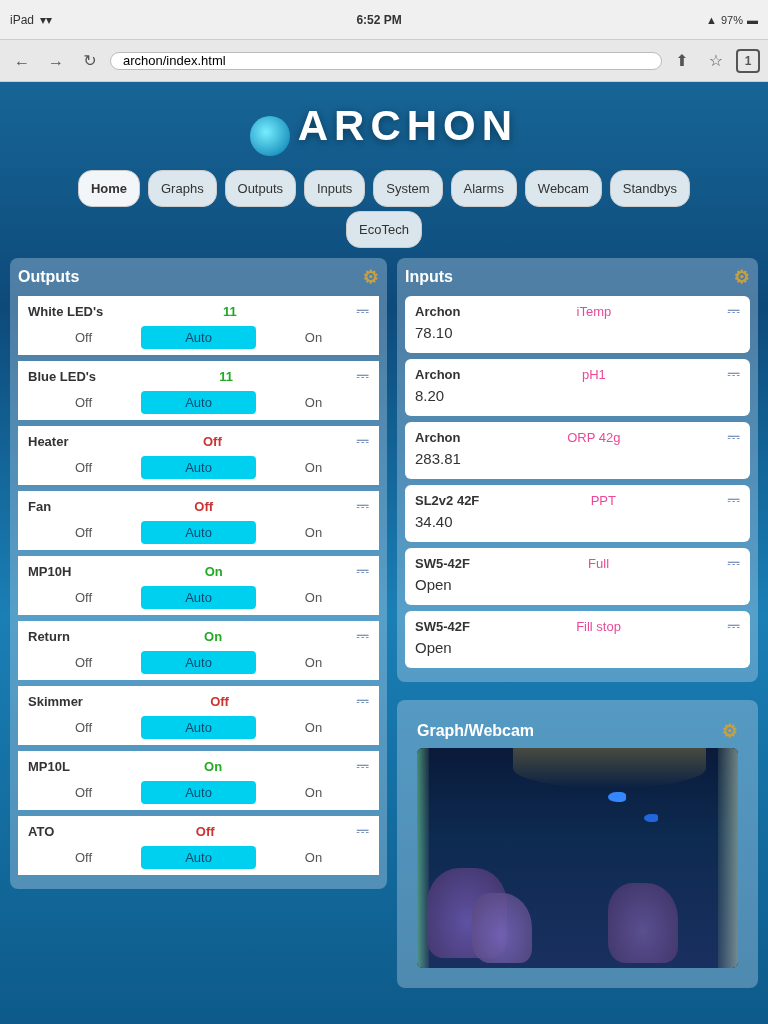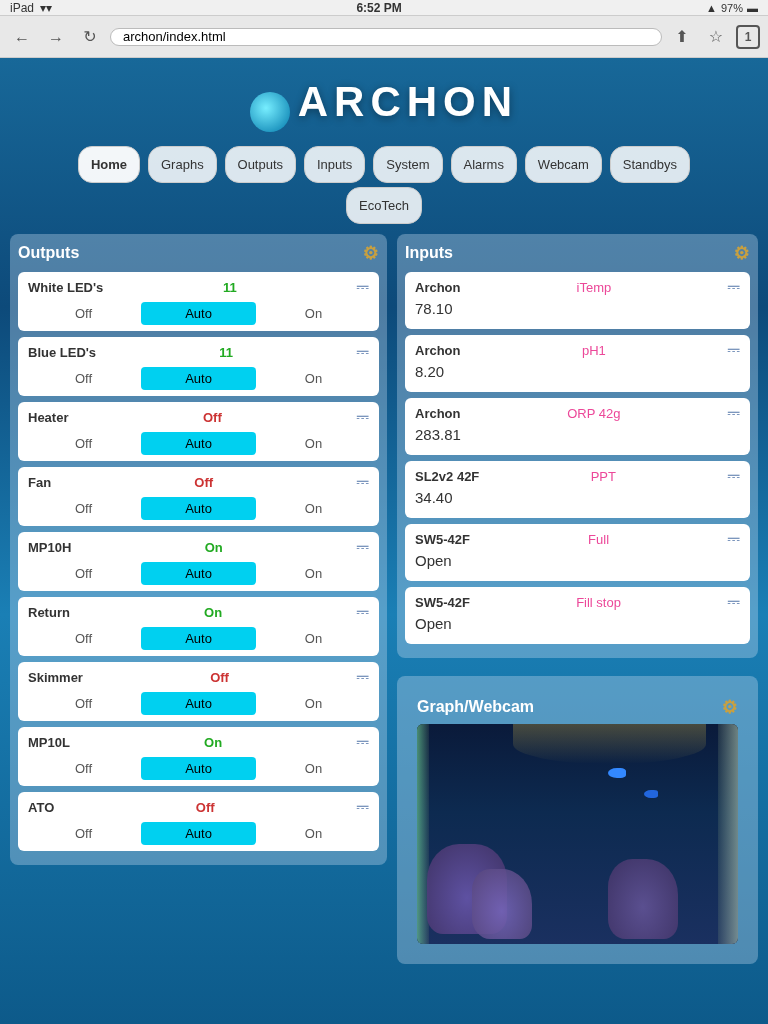--- a/index.html
+++ b/index.html
@@ -8,21 +8,21 @@
       width: 768px;
       min-height: 1024px;
       font-family: Arial, Helvetica, sans-serif;
       font-size: 14px;
       background: linear-gradient(180deg, #1a6fa0 0%, #0d4a7a 30%, #1a7fb5 60%, #0d5a8a 100%);
       overflow-x: hidden;
     }
     
     #status-bar {
       background: #f0f0f0;
-      height: 16px;
+      height: 40px;
       display: flex;
       align-items: center;
       justify-content: space-between;
       padding: 0 10px;
       font-size: 12px;
       color: #333;
       border-bottom: 1px solid #ccc;
     }
     #status-left { display: flex; align-items: center; gap: 6px; }
     #status-center { font-weight: 600; }
@@ -134,21 +134,21 @@
       justify-content: space-between;
     }
     .gear-icon {
       color: #c8a040;
       font-size: 18px;
       cursor: pointer;
     }
     
     .output-item {
       background: white;
-      border-radius: 6px;
+      border-radius: 0;
       margin-bottom: 6px;
       overflow: hidden;
     }
     .output-top {
       display: flex;
       align-items: center;
       justify-content: space-between;
       padding: 6px 10px 2px;
     }
     .output-name {
@@ -178,21 +178,21 @@
       flex: 1;
       text-align: center;
       padding: 4px 0;
       font-size: 13px;
       color: #555;
       cursor: pointer;
       border-radius: 4px;
     }
     .ctrl-btn-active {
       background: #00d0f0;
-      color: #000000;
+      color: #0c4a6e;
       border-radius: 4px;
       font-weight: 500;
     }
     
     .input-item {
       background: white;
       border-radius: 6px;
       margin-bottom: 6px;
       overflow: hidden;
     }

